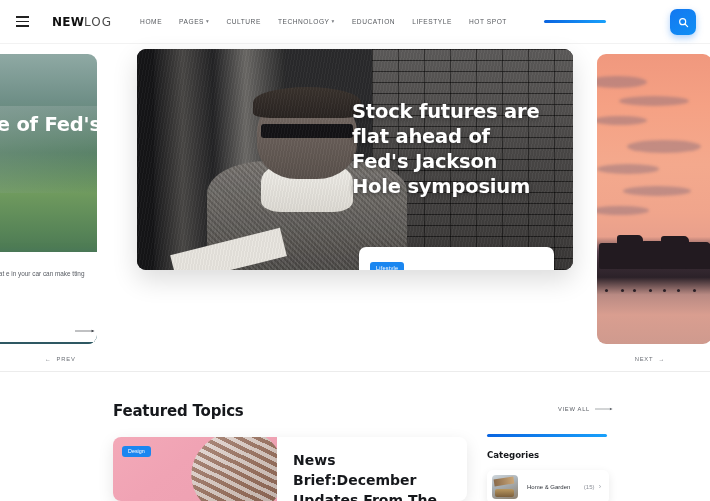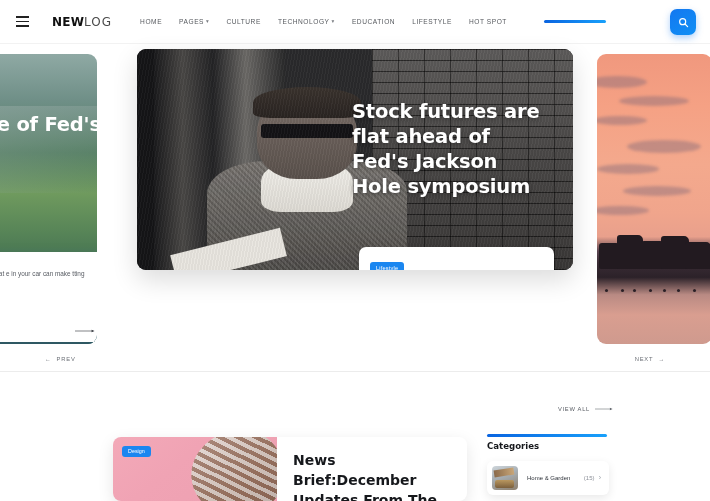--- a/index.html
+++ b/index.html
@@ -241,21 +241,21 @@
   }
   .feature-excerpt { margin-top: 8px; font-size: 5.8px; line-height: 1.7; color: #6a6e75; }
 
   
   .sidebar { position: absolute; left: 487px; top: 434px; width: 122px; }
   .side-rule {
     width: 120px; height: 2.6px; border-radius: 2px;
     background: linear-gradient(90deg, #0a64e0 0%, #18a0fb 100%);
   }
   .side-heading {
-    margin-top: 4px; font-family: "DejaVu Sans", sans-serif;
+    margin-top: 13px; font-family: "DejaVu Sans", sans-serif;
     font-size: 8.6px; font-weight: 700; color: #16181c;
   }
   .cat-item {
     margin-top: 10px; width: 122px; height: 34px; background: #fff;
     border-radius: 6px; box-shadow: 0 3px 10px rgba(0,0,0,.09);
     display: flex; align-items: center; padding: 0 8px 0 5px; cursor: pointer;
   }
   .cat-thumb {
     width: 26px; height: 24px; border-radius: 4px; flex: 0 0 auto; overflow: hidden;
     background: linear-gradient(160deg, #cfd6db 0%, #a8b0b6 40%, #8d7f6d 100%);
@@ -406,20 +406,21 @@
       <span>PREV</span>
     </div>
     <div class="next">
       <span>NEXT</span>
       <span>→</span>
     </div>
   </div>
   <div class="divider"></div>
 
   <div class="featured-head">
+    <div class="featured-title">Featured Topics</div>
     <div class="view-all">
       <span>VIEW ALL</span>
       <svg viewBox="0 0 40 8">
           <line x1="0" y1="4" x2="33" y2="4" stroke="#5c6067" stroke-width="1.2"></line>
           <polygon points="33,1.4 39,4 33,6.6" fill="#5c6067"></polygon>
         </svg>
     </div>
   </div>
 
   <div class="feature-card">

